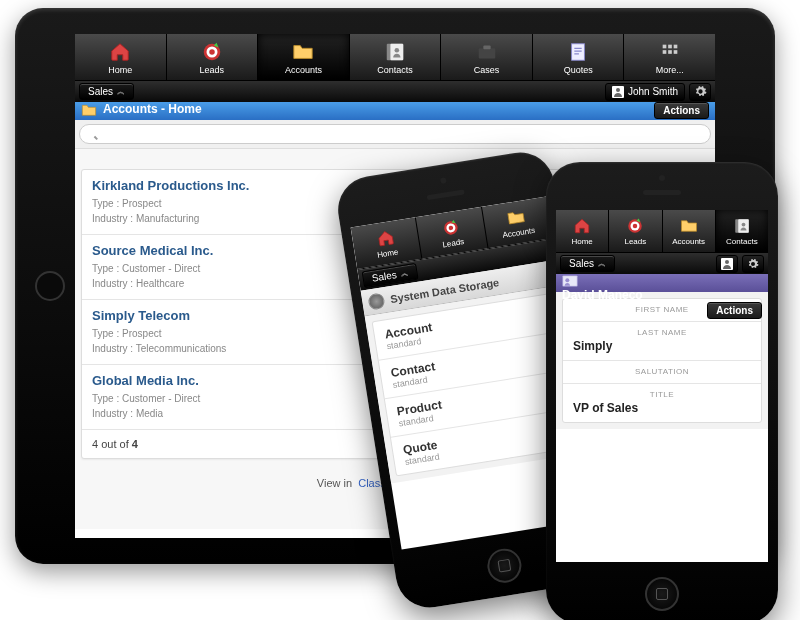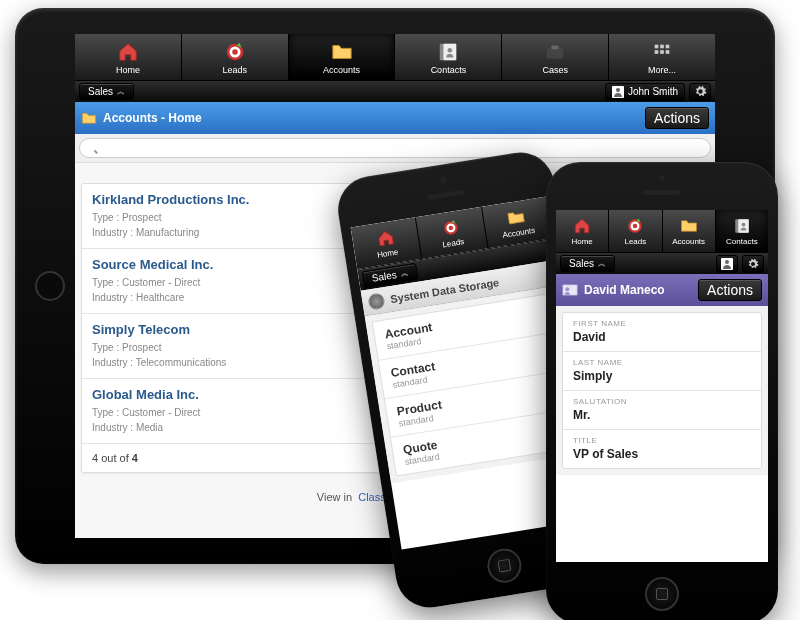--- a/index.html
+++ b/index.html
@@ -56,29 +56,29 @@
     display:flex; align-items:flex-start; gap:4px; background:linear-gradient(#222,#000);
     border:1px solid #000; border-radius:3px; padding:2px 6px; margin-right:4px;
   }
   .gear-btn, .user-only {
     display:flex; align-items:center; justify-content:center;
     background:linear-gradient(#222,#000); border:1px solid #000; border-radius:3px;
     width:22px; height:18px; margin-right:4px; cursor:pointer;
   }
 
   .page-header {
-    display:flex; align-items:center; color:#fff; font-size:12px; font-weight:bold;
-    padding:0 6px; height:32px;
+    display:flex; align-items:flex-start; color:#fff; font-size:12px; font-weight:bold;
+    padding:0 6px; height:18px;
   }
   .page-header.blue { background:linear-gradient(#4a9de8,#2a6fc4); }
-  .page-header.purple { background:linear-gradient(#7a6fb8,#5a4f98); }
+  .page-header.purple { background:linear-gradient(#7a6fb8,#5a4f98);flex-direction:column; }
   .page-header .hdr-icon { width:16px; height:16px; margin-right:6px; display:flex;align-items:center;justify-content:center;}
   .actions-btn {
     margin-left:auto; background:linear-gradient(#3a3a3a,#1a1a1a);
-    border:1px solid #000; border-radius:3px; padding:2px 8px; font-size:14px; font-weight:normal;
+    border:1px solid #000; border-radius:3px; padding:2px 8px; font-size:10px; font-weight:bold;
     color:#fff; cursor:pointer; box-shadow:inset 0 1px 0 rgba(255,255,255,.15);
   }
 
   .search-bar { background:#f0f0f0; border-bottom:1px solid #ddd; padding:4px; }
   .search-input {
     width:100%; height:20px; border:1px solid #ccc; border-radius:10px;
     background:#fff; padding:0 8px 0 24px; font-size:11px; position:relative;
   }
   .search-wrap { position:relative; }
   .search-wrap::before {
@@ -144,21 +144,21 @@
   .mod-sub { font-size:9px; color:#999;}
 
   
   .phone2 { width:232px; height:462px; left:546px; top:162px; }
   .phone2 .ph-screen { left:10px; right:10px; top:48px; bottom:62px; }
   .phone2 .nav-bar { height:42px; }
   .detail-list { background:#f2f2f2; padding:6px; }
   .detail-card { background:#fff; border:1px solid #ddd; border-radius:3px; }
   .detail-row { padding:6px 10px 7px; border-bottom:1px solid #e5e5e5;}
   .detail-row:last-child{border:none;}
-  .detail-label{ font-size:8px; color:#999; letter-spacing:.5px;}
+  .detail-label{ font-size:8px; color:#999; letter-spacing:.5px;text-align:center;}
   .detail-val{ font-size:12px; font-weight:bold; color:#222; margin-top:2px;}
 </style>
 </head>
 <body>
 
 <div class="tablet-frame">
   <div class="tablet-home-btn"></div>
   <div class="tablet-sensor"></div>
 
   <div class="tablet-screen">
@@ -202,20 +202,29 @@
                    <div class="nav-label">Contacts</div>
         </div>
         <div class="nav-item">
           <div class="nav-icon">
             <svg width="22" height="22" viewBox="0 0 24 24">
               <rect x="3" y="8" width="18" height="11" rx="1" fill="#444"></rect>
               <rect x="8" y="5" width="8" height="4" rx="1" fill="#666"></rect>
             </svg>
           </div>
                    <div class="nav-label">Cases</div>
+        </div>
+        <div class="nav-item">
+          <div class="nav-icon">
+            <svg width="22" height="22" viewBox="0 0 24 24">
+              <rect x="5" y="3" width="14" height="18" fill="#eef" stroke="#88c"></rect>
+              <path d="M8 8h8M8 11h8M8 14h5" stroke="#88c" stroke-width="1.5"></path>
+            </svg>
+          </div>
+                   <div class="nav-label">Quotes</div>
         </div>
         <div class="nav-item">
           <div class="nav-icon">
             <svg width="22" height="22" viewBox="0 0 24 24">
               <rect x="4" y="4" width="4" height="4" fill="#ccc"></rect>
               <rect x="10" y="4" width="4" height="4" fill="#ccc"></rect>
               <rect x="16" y="4" width="4" height="4" fill="#ccc"></rect>
               <rect x="4" y="10" width="4" height="4" fill="#ccc"></rect>
               <rect x="10" y="10" width="4" height="4" fill="#ccc"></rect>
               <rect x="16" y="10" width="4" height="4" fill="#ccc"></rect>
@@ -453,29 +462,27 @@
             <path d="M4 17c0-2.2 1.8-4 4-4s4 1.8 4 4" fill="#9a8fd0"></path>
           </svg>
       </span>
       <span>David Maneco</span>
       <div class="actions-btn">Actions</div>
     </div>
     <div class="detail-list">
         <div class="detail-card" id="p2-fields">
           <div class="detail-row">
             <div class="detail-label">FIRST NAME</div>
-               <div class="detail-val">David</div>
           </div>
           <div class="detail-row">
             <div class="detail-label">LAST NAME</div>
                <div class="detail-val">Simply</div>
           </div>
           <div class="detail-row">
             <div class="detail-label">SALUTATION</div>
-               <div class="detail-val">Mr.</div>
           </div>
           <div class="detail-row">
             <div class="detail-label">TITLE</div>
                <div class="detail-val">VP of Sales</div>
           </div>
         </div>
       </div>
   </div>
   <div class="ph-home"></div>
 </div>

